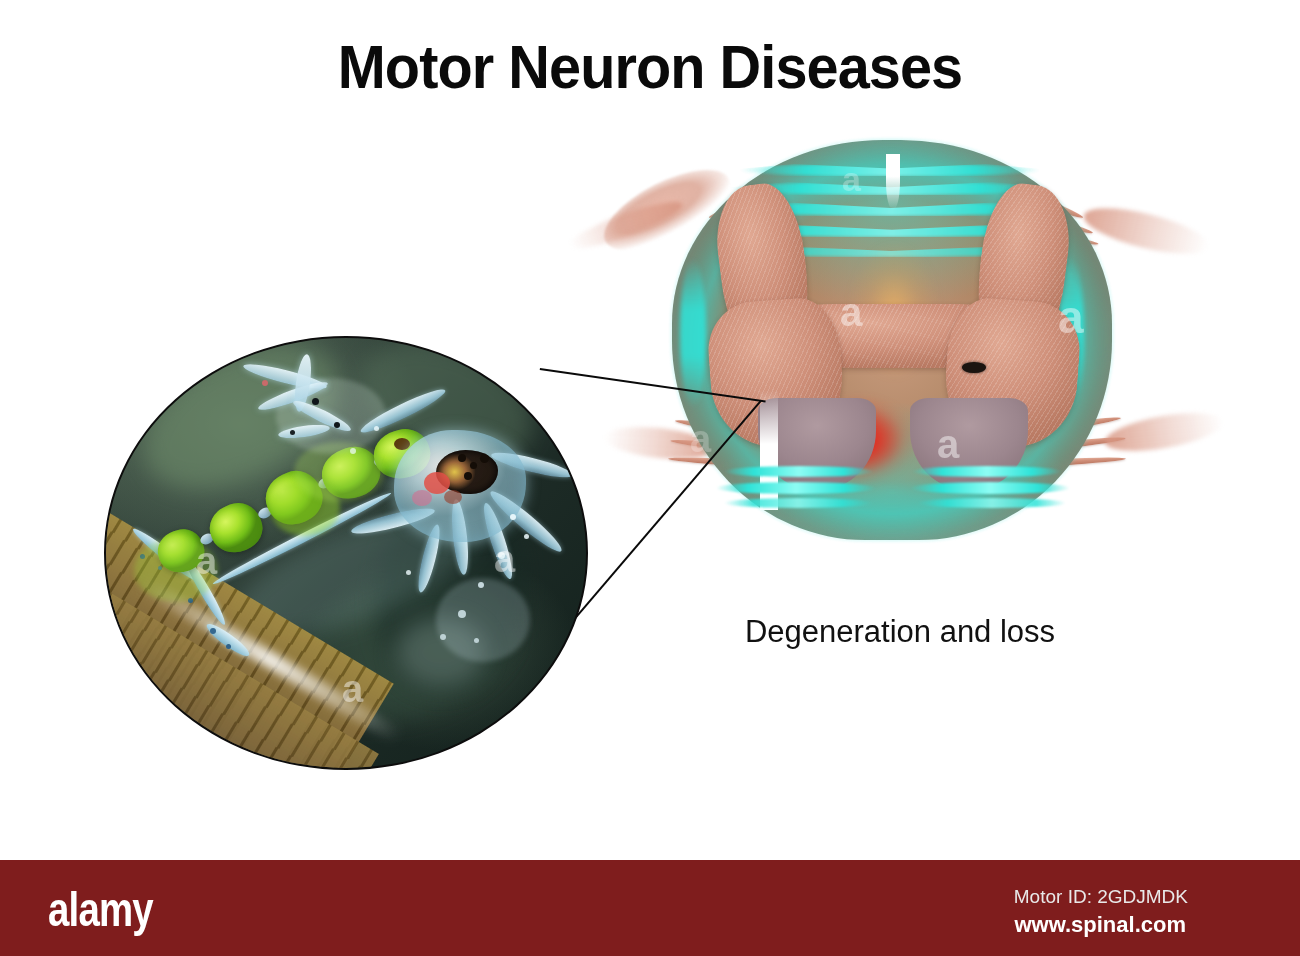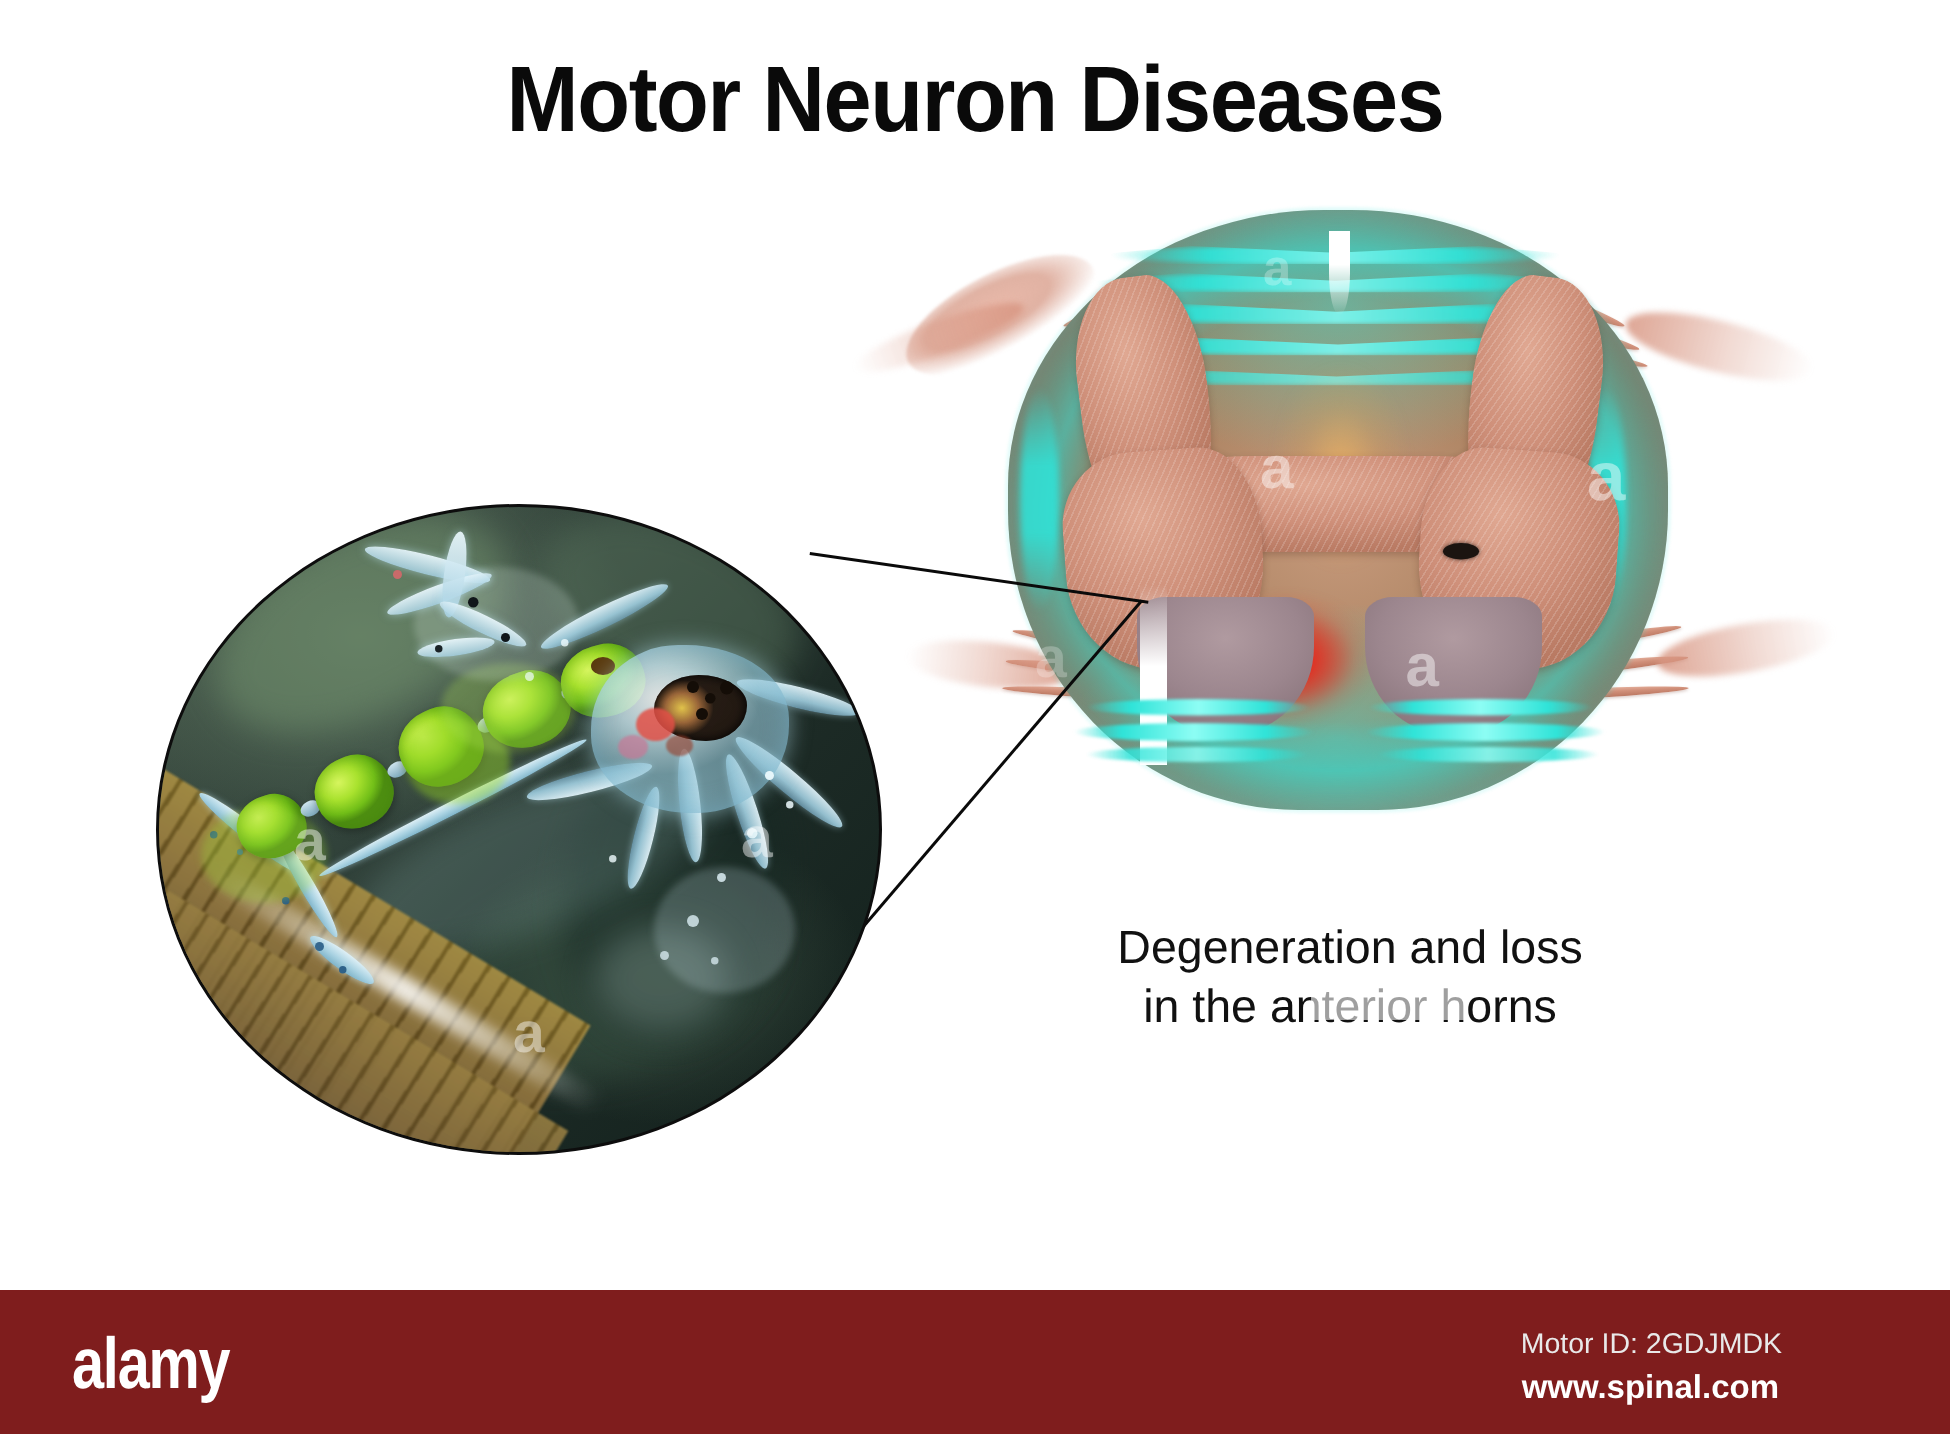--- a/index.html
+++ b/index.html
@@ -394,21 +394,20 @@
 
       <div class="wm" style="left:90px;top:202px;font-size:38px;">a</div>
       <div class="wm" style="left:388px;top:200px;font-size:38px;">a</div>
       <div class="wm" style="left:236px;top:330px;font-size:38px;">a</div>
       <div class="wm" style="left:84px;top:-4px;font-size:34px;opacity:.5;">a</div>
     </div>
   </div>
 
   <div class="caption">
     <span class="cap-line">Degeneration and loss</span>
-    <span class="cap-line">in the anterior horns</span>
     <div class="cap-wm"></div>
   </div>
 
   <div class="footer">
     <div class="alamy">alamy</div>
     <div class="fid">Motor ID: 2GDJMDK</div>
     <div class="furl">www.spinal.com</div>
   </div>
 
 </div>

